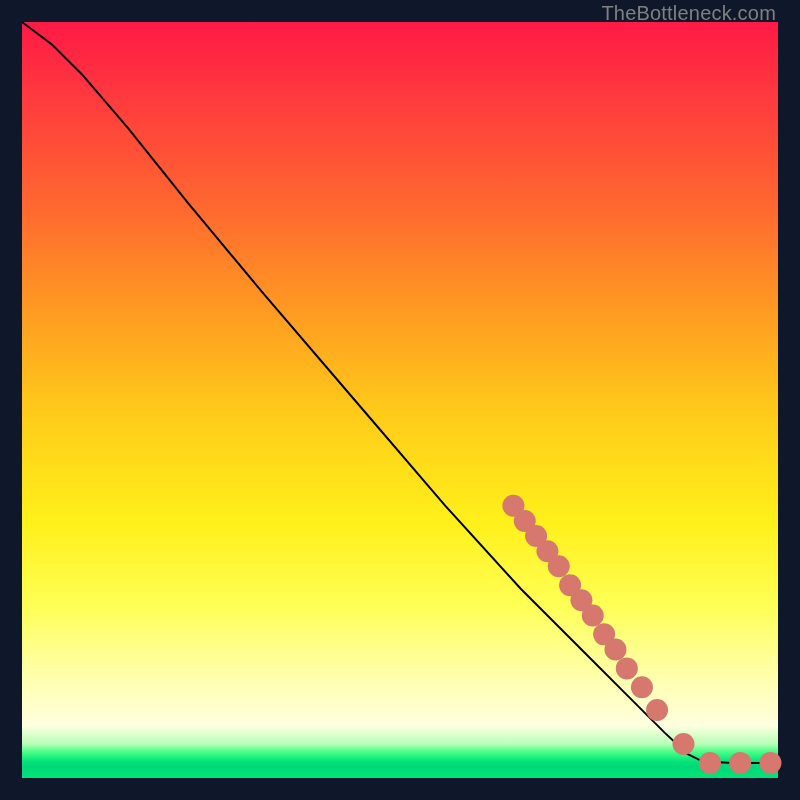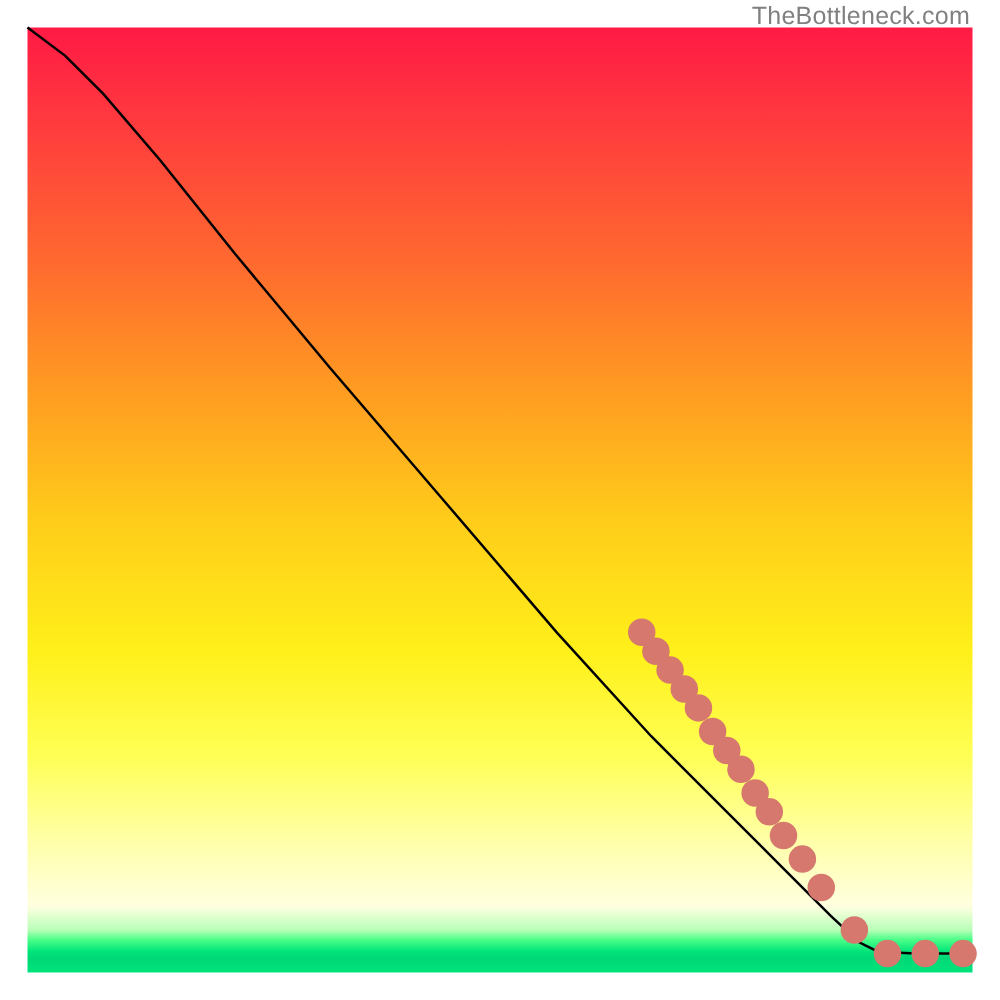--- a/index.html
+++ b/index.html
@@ -8,21 +8,21 @@
     width: 800px;
     height: 800px;
     overflow: hidden;
     background: #000;
     font-family: Arial, Helvetica, sans-serif;
   }
   .frame {
     position: relative;
     width: 800px;
     height: 800px;
-    background: #ffffff;
+    background: #0f172a;
   }
   .plot {
     position: absolute;
     left: 22px;
     top: 22px;
     width: 756px;
     height: 756px;
     
     background: linear-gradient(
       to bottom,

